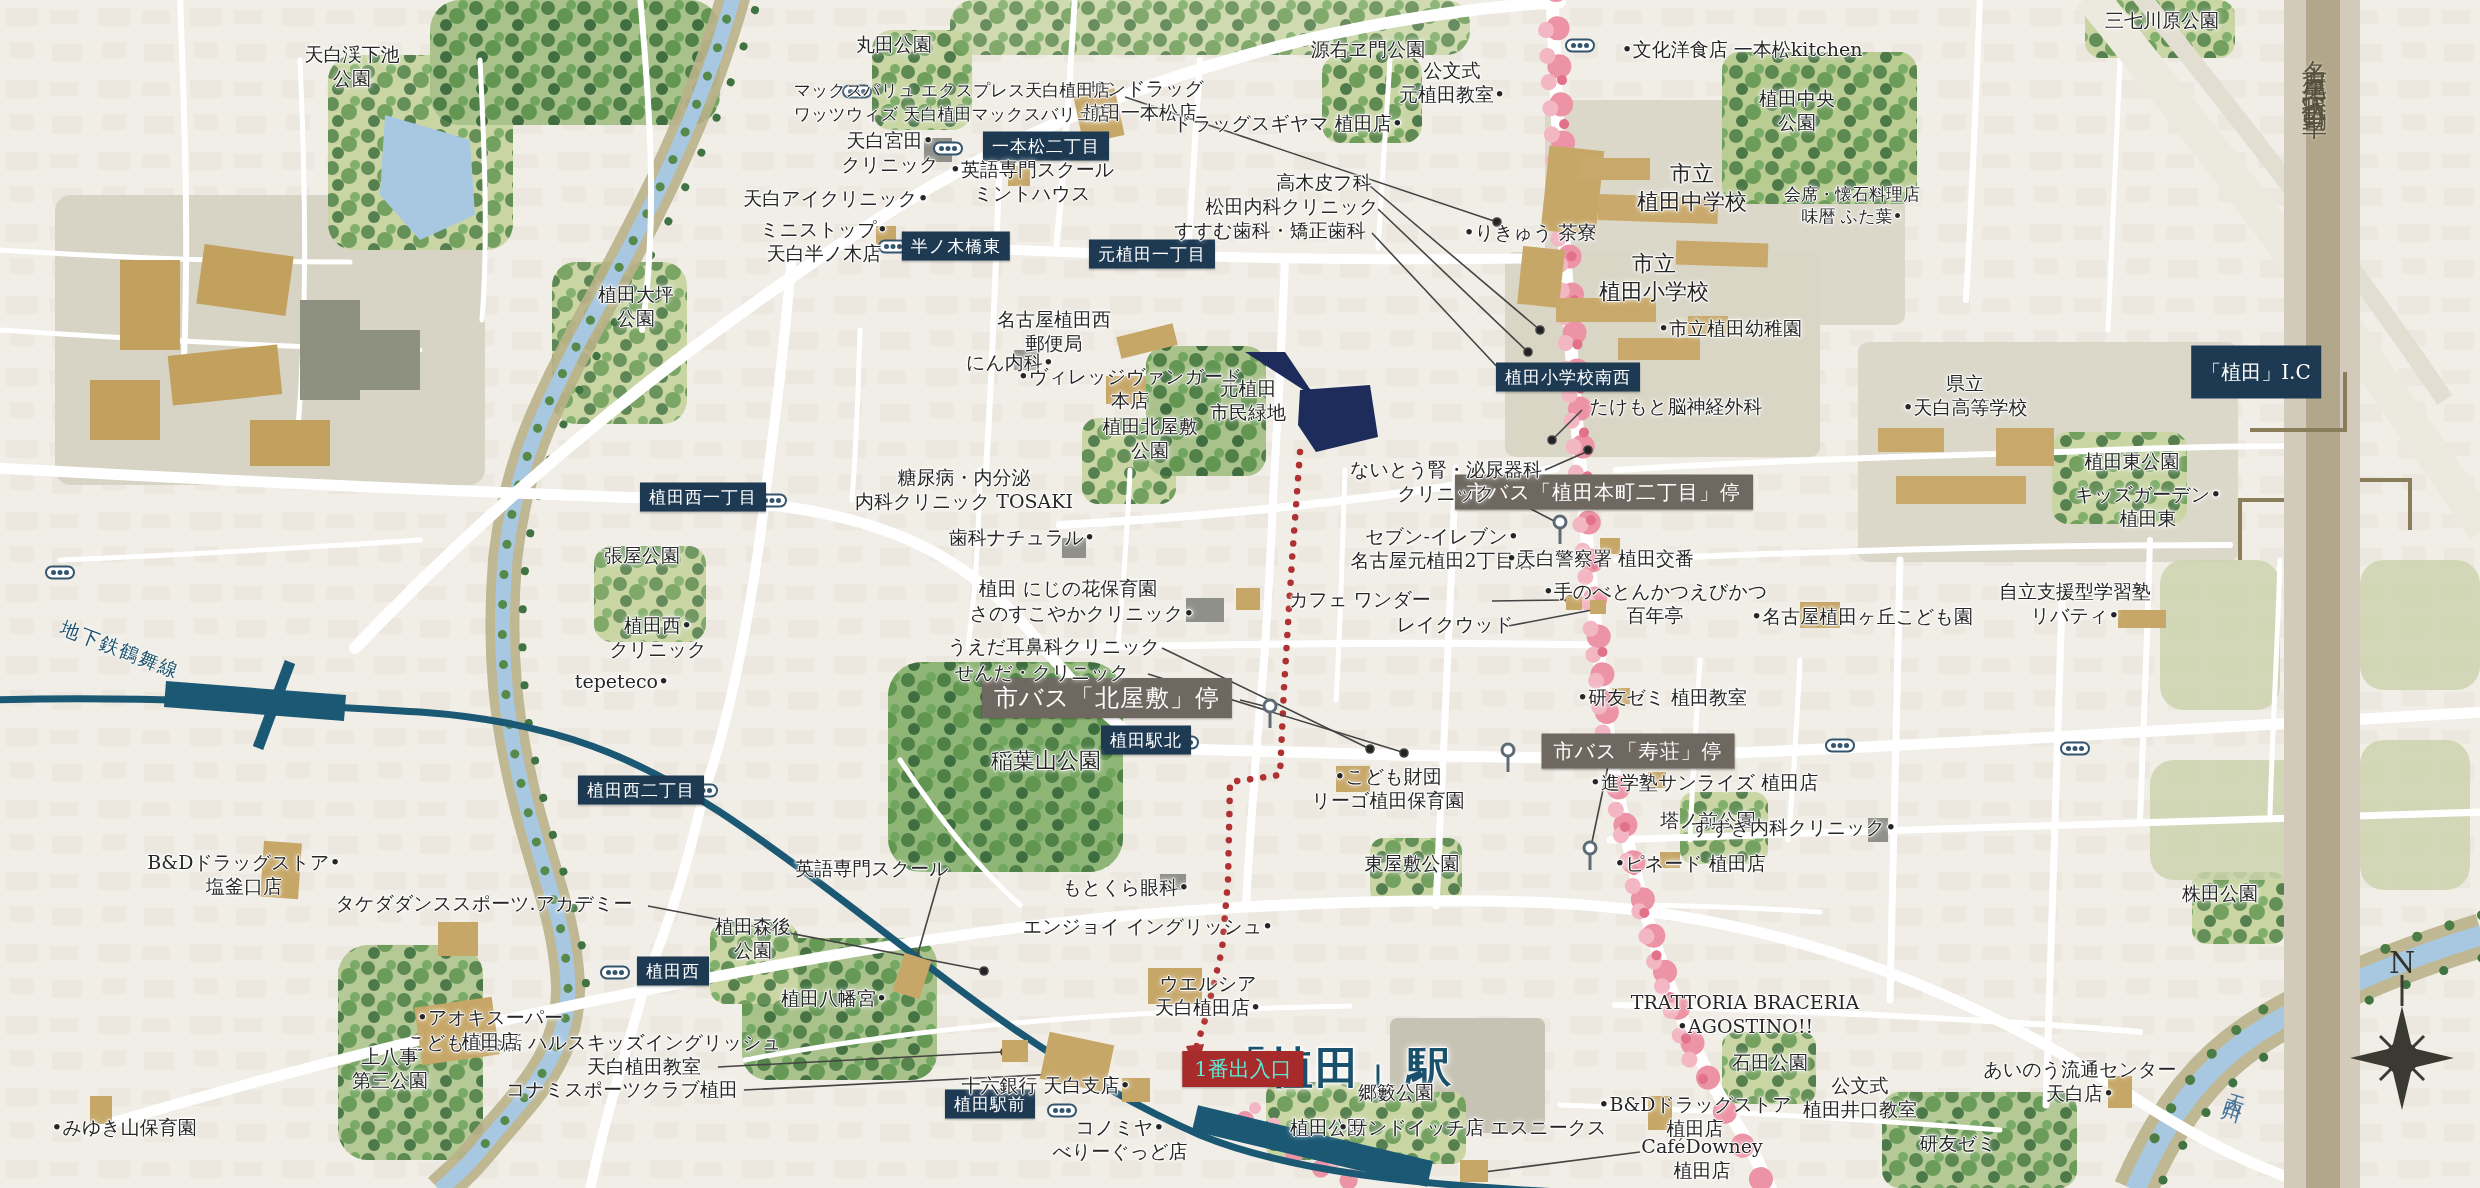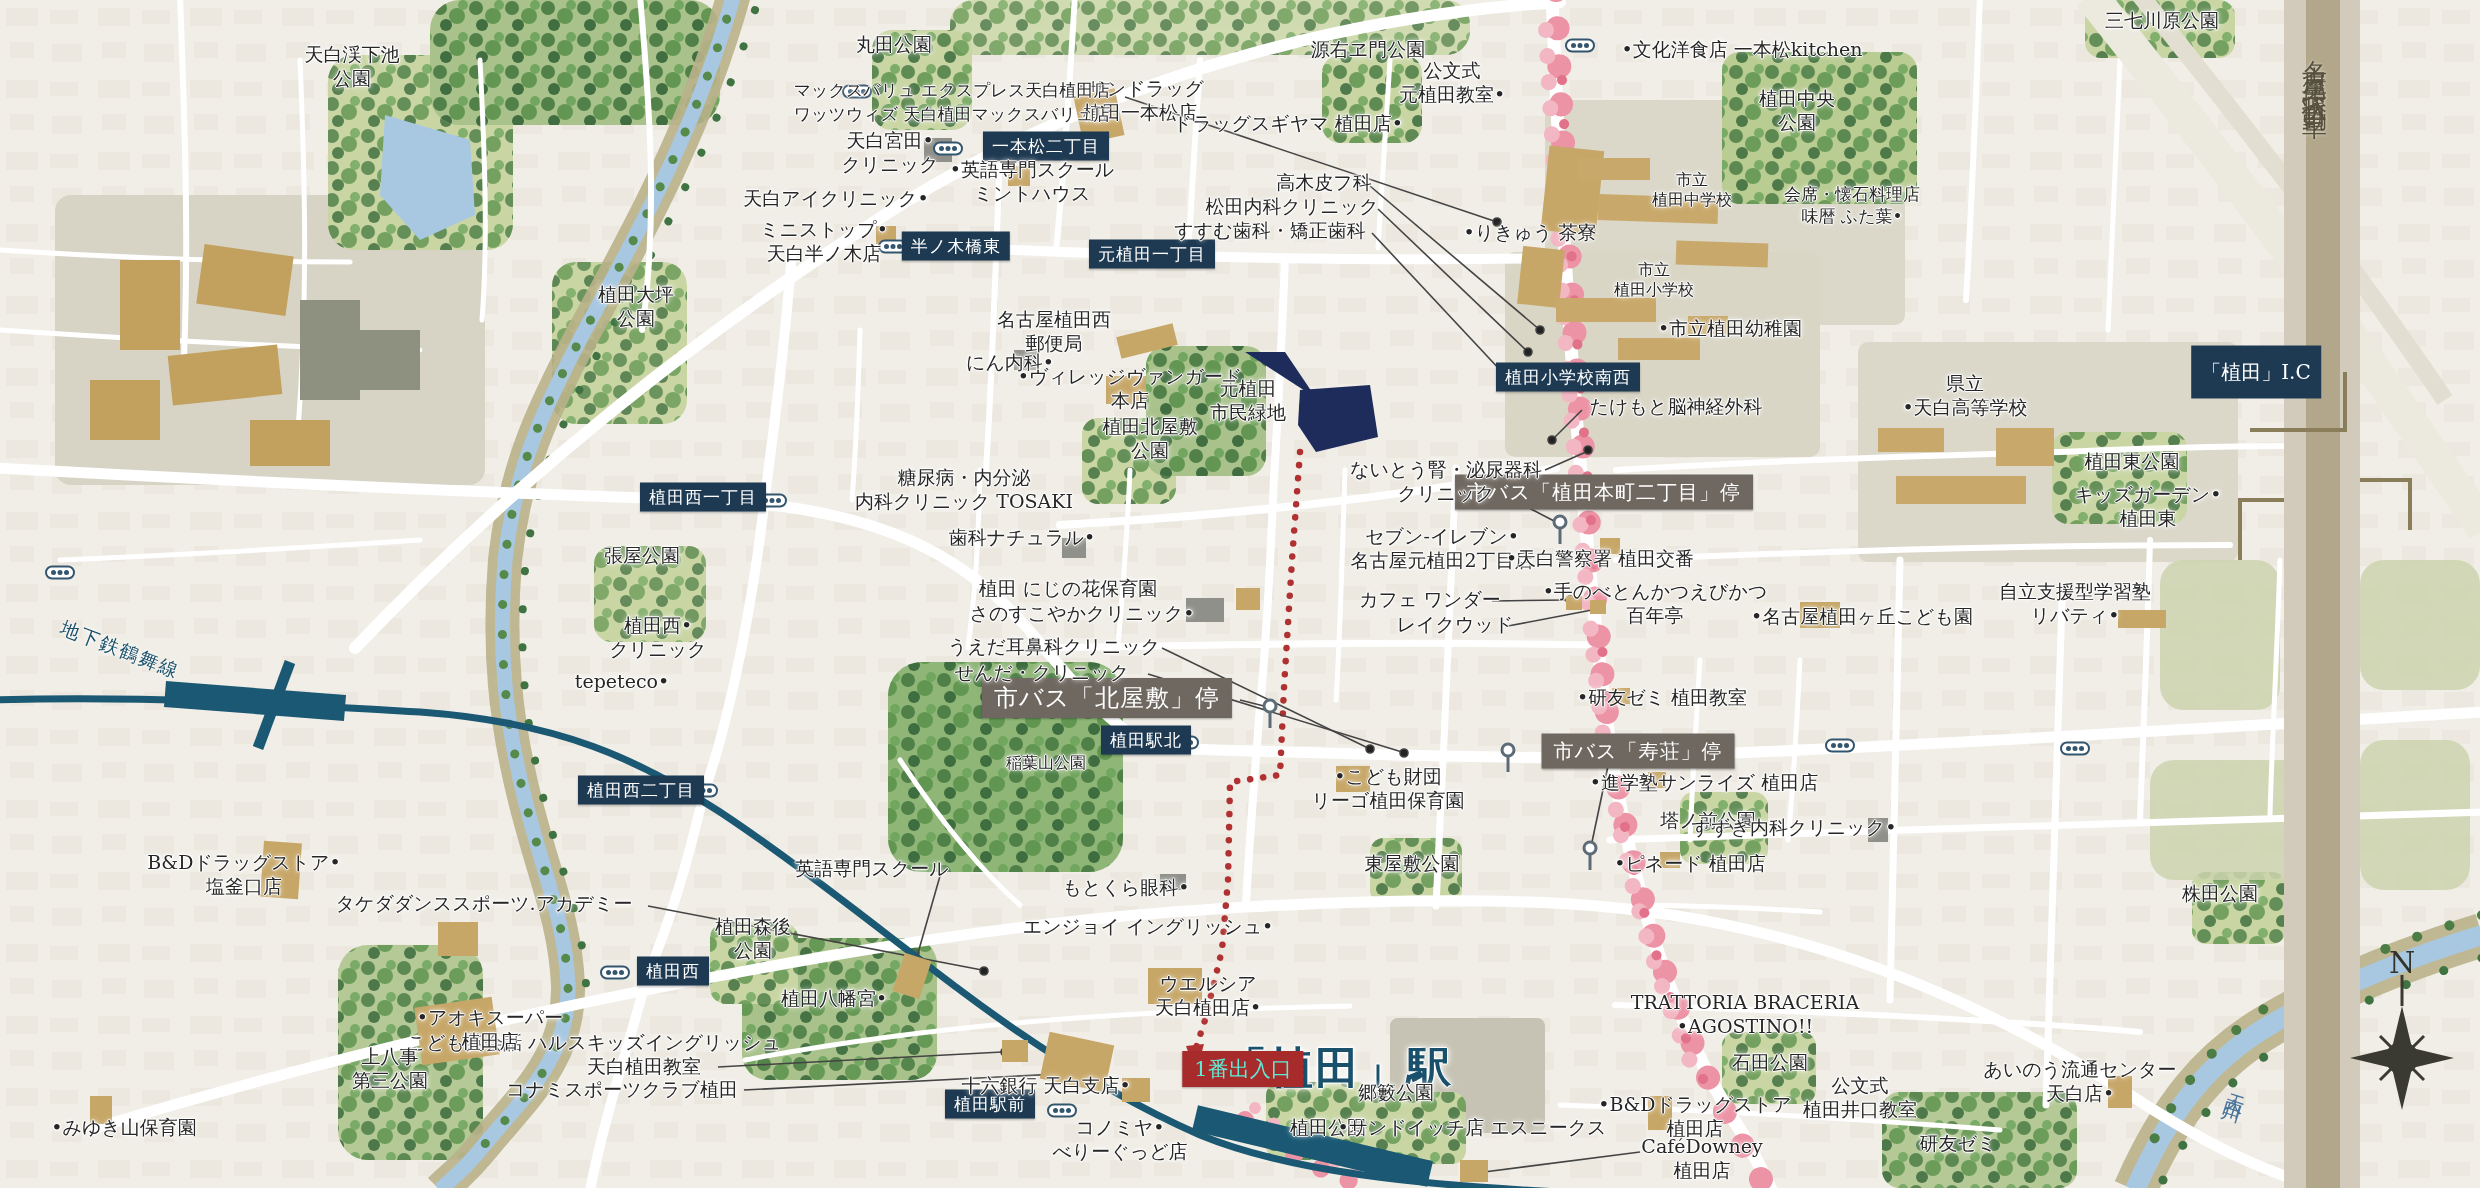--- a/index.html
+++ b/index.html
@@ -3,21 +3,21 @@
 <meta charset="utf-8">
 <style>
   html,body{margin:0;padding:0;background:#f1eee7;}
   #map{position:relative;width:2480px;height:1188px;overflow:hidden;
        font-family:"DejaVu Serif","Liberation Serif",serif;}
   #base{position:absolute;left:0;top:0;}
   .lbl{position:absolute;transform:translate(-50%,-50%);white-space:pre-line;
        text-align:center;color:#262626;font-size:19px;line-height:1.28;
        text-shadow:0 1px 0 #fff,1px 0 0 #fff,-1px 0 0 #fff,0 -1px 0 #fff,0 0 4px #fff,0 0 6px #fff;}
   .sm{font-size:17px;}
-  .lg{font-size:16px;}
+  .lg{font-size:22px;font-family:Liberation Mono, monospace;}
   .ix{position:absolute;transform:translate(-50%,-50%);background:#1e3a52;color:#fff;
       font-size:17px;padding:3px 9px;white-space:nowrap;letter-spacing:1px;box-shadow:0 1px 2px rgba(0,0,0,.25);}
   .bus{position:absolute;transform:translate(-50%,-50%);background:#6f6860;color:#fff;
       font-size:20px;padding:4px 12px;white-space:nowrap;letter-spacing:1px;box-shadow:0 1px 2px rgba(0,0,0,.3);}
   .bus.big{font-size:24px;}
   .station{position:absolute;transform:translate(-50%,-50%);color:#19506b;font-weight:bold;
       white-space:nowrap;letter-spacing:2px;
       text-shadow:0 1px 0 #fff,1px 0 0 #fff,-1px 0 0 #fff,0 -1px 0 #fff,0 0 5px #fff,0 0 8px #fff;}
   #title-box{position:absolute;transform:translate(-50%,-50%);background:#1d2c5a;color:#fff;
       font-size:37px;font-weight:bold;letter-spacing:3px;padding:8px 20px;white-space:nowrap;
@@ -464,21 +464,21 @@
 クリニック</div>
 <div class="lbl" style="left:2132px;top:461px">植田東公園</div>
 <div class="lbl" style="left:2148px;top:506px">キッズガーデン•
 植田東</div>
 <div class="lbl" style="left:1022px;top:537px">歯科ナチュラル•</div>
 <div class="lbl" style="left:1442px;top:548px">セブン-イレブン•
 名古屋元植田2丁目店</div>
 <div class="lbl" style="left:1600px;top:558px">•天白警察署 植田交番</div>
 <div class="lbl" style="left:1068px;top:588px">植田 にじの花保育園</div>
 <div class="lbl" style="left:1082px;top:613px">さのすこやかクリニック•</div>
-<div class="lbl" style="left:1430px;top:599px">カフェ ワンダー</div>
+<div class="lbl" style="left:1360px;top:599px">カフェ ワンダー</div>
 <div class="lbl" style="left:1455px;top:624px">レイクウッド</div>
 <div class="lbl" style="left:1655px;top:603px">•手のべとんかつえびかつ
 百年亭</div>
 <div class="lbl" style="left:2075px;top:603px">自立支援型学習塾
 リバティ•</div>
 <div class="lbl" style="left:1862px;top:616px">•名古屋植田ヶ丘こども園</div>
 <div class="lbl" style="left:1054px;top:646px">うえだ耳鼻科クリニック</div>
 <div class="lbl" style="left:1042px;top:672px">せんだ・クリニック</div>
 <div class="lbl" style="left:1662px;top:697px">•研友ゼミ 植田教室</div>
 <div class="lbl lg" style="left:1046px;top:763px">稲葉山公園</div>

